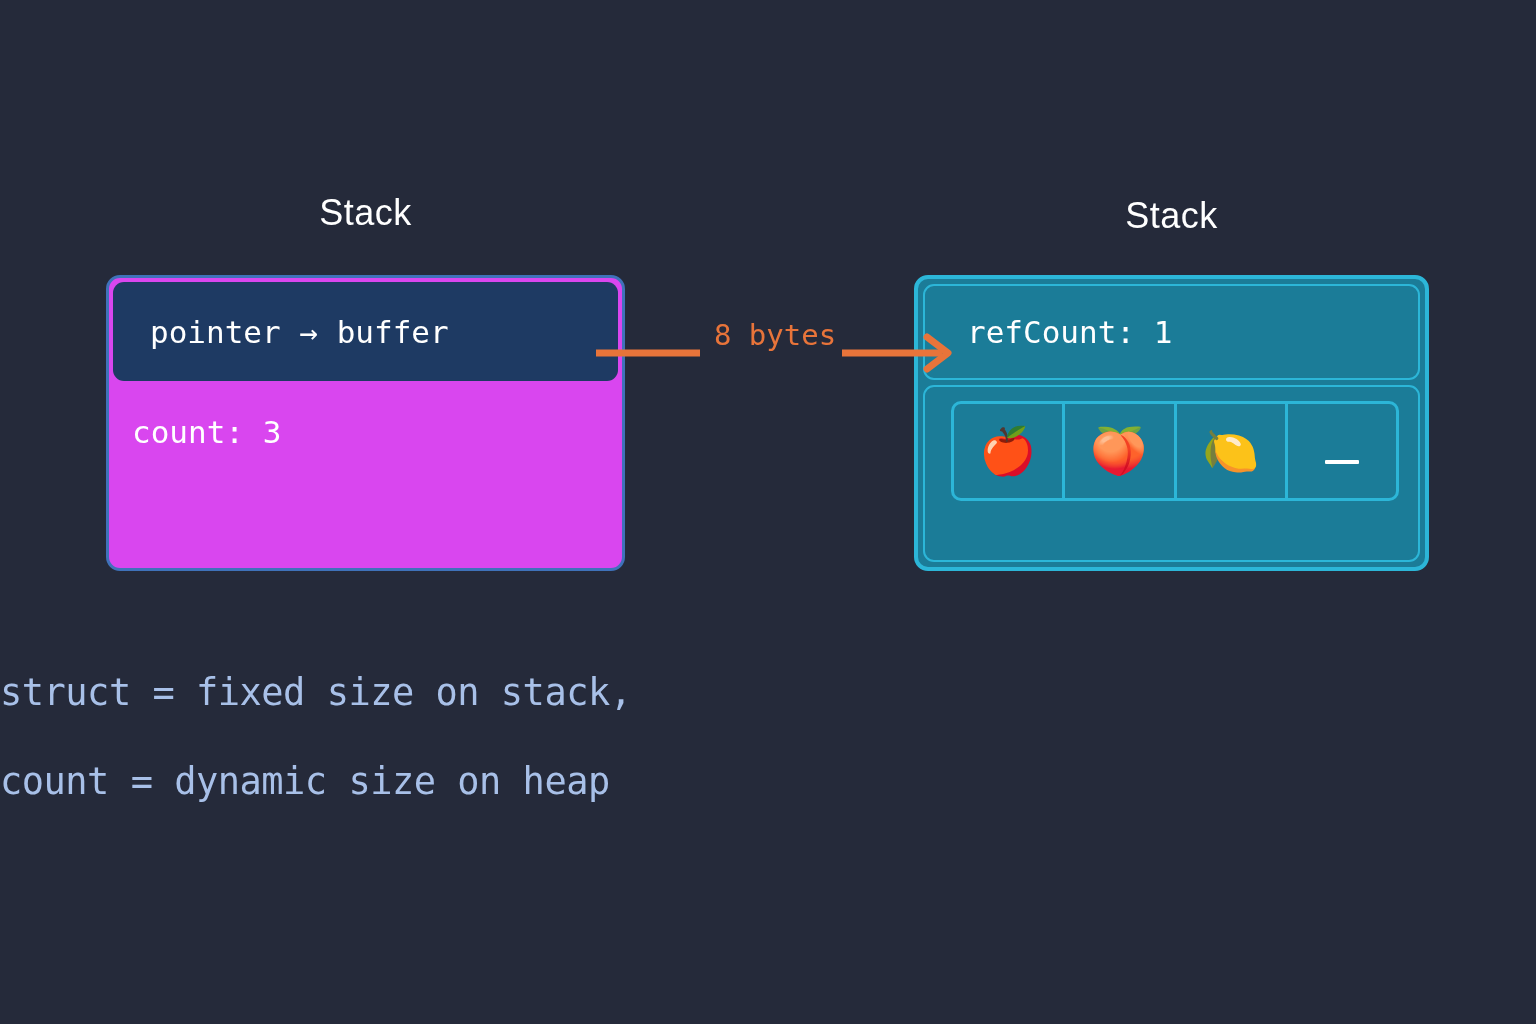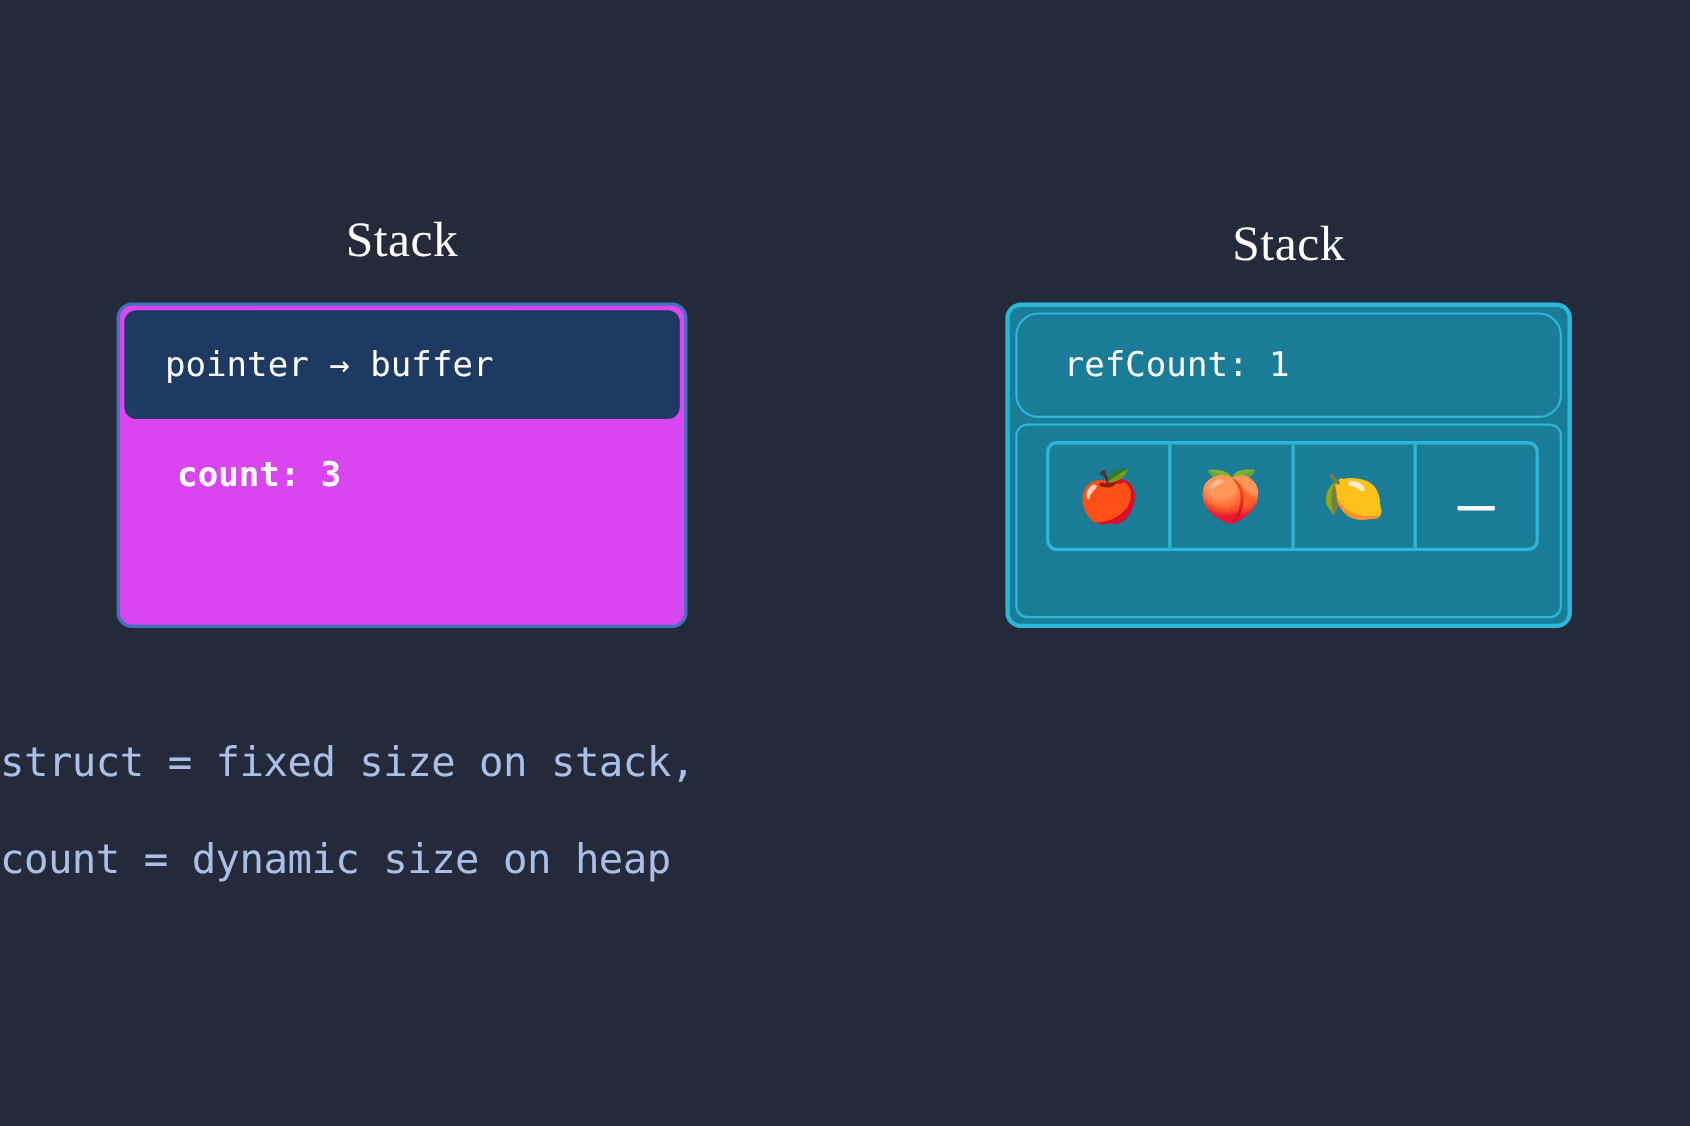--- a/index.html
+++ b/index.html
@@ -17,22 +17,22 @@
 
   .canvas {
     position: absolute;
     inset: 0;
   }
 
   
   .section-title {
     position: absolute;
     color: #ffffff;
-    font-family: Liberation Serif, serif;
-    font-size: 45px;
+    font-family: Liberation Sans, sans-serif;
+    font-size: 36px;
     font-weight: 400;
     letter-spacing: 0.5px;
     white-space: nowrap;
     text-align: center;
   }
   #stack-title {
     left: 106px;
     width: 519px;
     top: 192px;
   }
@@ -67,24 +67,23 @@
     display: flex;
     align-items: center;
     padding-left: 37px;
   }
   .stack-fields {
     position: absolute;
     left: 0;
     top: 110px;
     right: 0;
     bottom: 0;
-    padding-left: 52px;
+    padding-left: 23px;
     padding-top: 26px;
     box-sizing: border-box;
-    font-weight: bold;
   }
   .mono-white {
     font-family: "DejaVu Sans Mono", monospace;
     color: #ffffff;
     font-size: 31px;
     letter-spacing: 0px;
     white-space: pre;
   }
   .stack-field-line {
     margin-bottom: 23px;
@@ -104,21 +103,21 @@
   }
   .heap-refcount-row {
     position: absolute;
     left: 5px;
     top: 5px;
     right: 5px;
     height: 96px;
     box-sizing: border-box;
     background: #1b7c98;
     border: 2px solid #2cb6d8;
-    border-radius: 21px;
+    border-radius: 11px;
     display: flex;
     align-items: center;
     padding-left: 42px;
   }
   .heap-buffer-section {
     position: absolute;
     left: 5px;
     top: 106px;
     right: 5px;
     bottom: 5px;
@@ -237,17 +236,25 @@
         </div>
 
         <div class="slot">
           <span class="slot-empty-mark"></span>
         </div>
 
       </div>
     </div>
   </div>
 
+  <div class="connector">
+    <div class="connector-label">8 bytes</div>
+    <svg width="370" height="70" viewBox="0 0 370 70">
+      <line x1="6" y1="35" x2="110" y2="35" stroke="#e8743a" stroke-width="7" stroke-linecap="butt"></line>
+      <line x1="252" y1="35" x2="352" y2="35" stroke="#e8743a" stroke-width="7" stroke-linecap="butt"></line>
+      <polyline points="337,19 358,35 337,51" fill="none" stroke="#e8743a" stroke-width="7" stroke-linecap="round" stroke-linejoin="round"></polyline>
+    </svg>
+  </div>
 
   <div class="caption" id="caption-line-1">struct = fixed size on stack,</div>
   <div class="caption" id="caption-line-2">count = dynamic size on heap</div>
 
 </div>
 
 </body></html>

